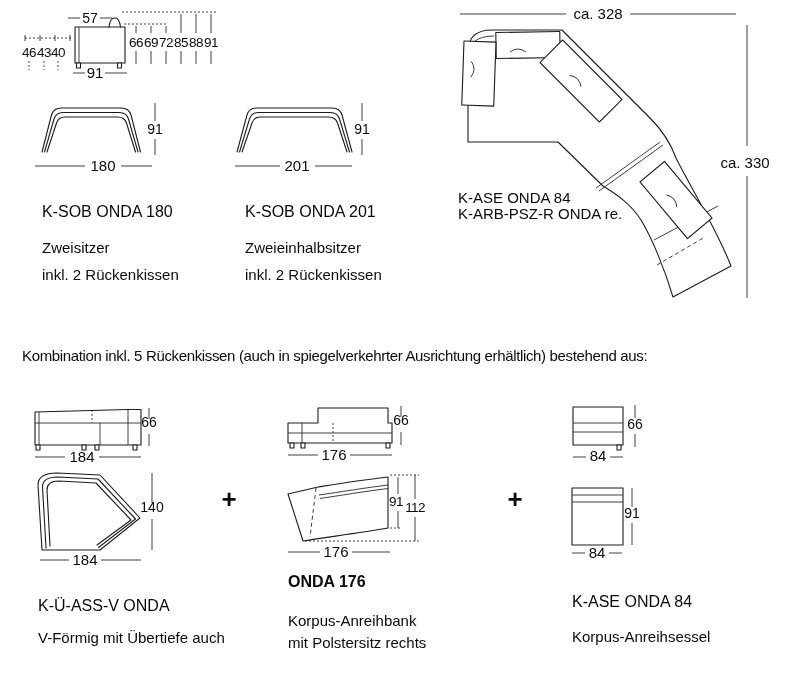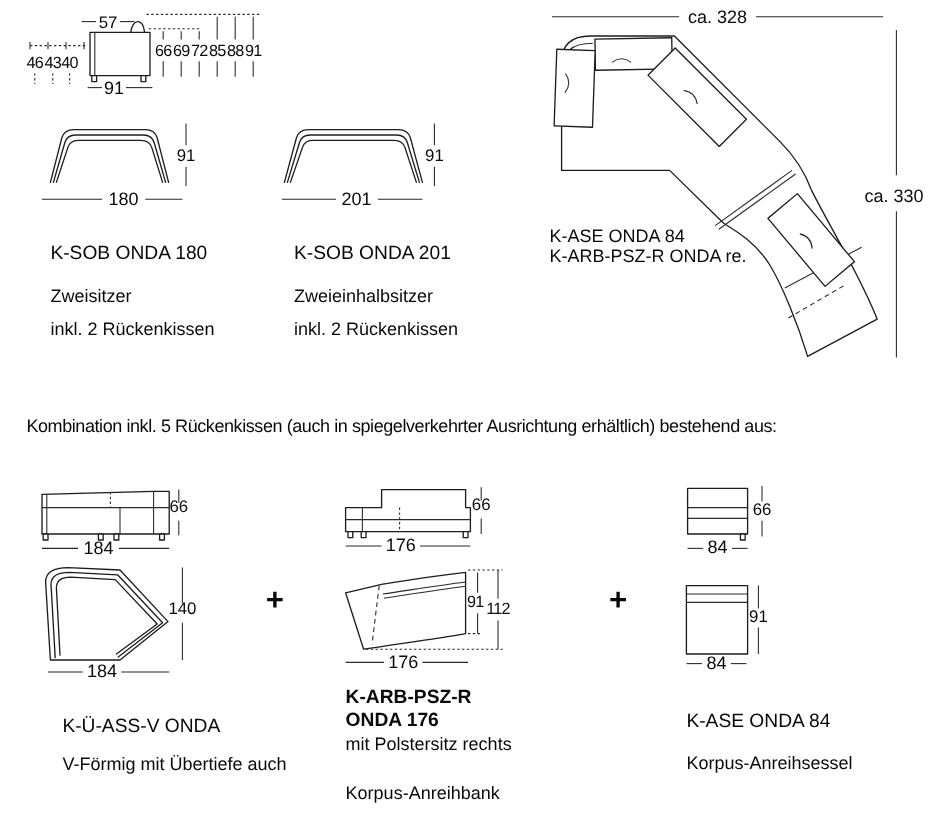--- a/index.html
+++ b/index.html
@@ -196,21 +196,21 @@
     <path class="outline" d="M 25,83 L 22,27 Q 22,18 34,18 L 71,20 L 106,57 L 72,82"></path>
   </g>
   <line class="dim" x1="127" y1="10" x2="127" y2="40"></line>
   <line class="dim" x1="127" y1="56" x2="127" y2="87"></line>
   <text class="dimtext" x="127" y="49">140</text>
   <line class="dim" x1="15" y1="97" x2="44" y2="97"></line>
   <line class="dim" x1="76" y1="97" x2="116" y2="97"></line>
   <text class="dimtext-lg" x="60" y="101.5">184</text>
 </svg>
 
-<div class="abs plabel" style="left:52px;top:597px">
+<div class="abs plabel" style="left:38px;top:597px">
   <div class="ptitle" style="margin-bottom:12px">K-Ü-ASS-V ONDA</div>
   <div class="pdesc-t">V-Förmig mit Übertiefe auch</div>
 </div>
 
 <div class="abs plus" style="left:214px;top:484px">+</div>
 <div class="abs plus" style="left:500px;top:484px">+</div>
 
 <svg class="abs" style="left:282px;top:395px" width="135" height="72">
   <g>
     <path class="outline" d="M 6,48 L 6,28 L 36,28 L 36,13 L 106,13 L 106,28 L 110,28 L 110,48 Z"></path>
@@ -244,24 +244,23 @@
   <text class="dimtext-sm" x="114" y="38">91</text>
   <line class="dim" x1="133" y1="7" x2="133" y2="31"></line>
   <line class="dim" x1="133" y1="49" x2="133" y2="73"></line>
   <text class="dimtext-sm" x="133" y="44">112</text>
   <line class="dim" x1="6" y1="84" x2="38" y2="84"></line>
   <line class="dim" x1="70" y1="84" x2="108" y2="84"></line>
   <text class="dimtext-lg" x="54" y="88.5">176</text>
 </svg>
 
 <div class="abs plabel" style="left:288px;top:572px">
-  <div class="ptitle2">K-ARB-PSZ-R</div>
   <div class="ptitle2">ONDA 176</div>
+  <div class="pdesc-t" style="margin-top:19px;line-height:22px">Korpus-Anreihbank</div>
   <div class="pdesc-t" style="line-height:22px">mit Polstersitz rechts</div>
-  <div class="pdesc-t" style="margin-top:19px;line-height:22px">Korpus-Anreihbank</div>
 </div>
 
 <svg class="abs" style="left:565px;top:398px" width="90" height="68">
   <g>
     <rect class="outline" x="8" y="9" width="50" height="38"></rect>
     <line class="thin" x1="8" y1="25" x2="58" y2="25"></line>
     <line class="thin" x1="8" y1="34" x2="58" y2="34"></line>
     <rect class="fillw" x="52" y="47" width="4" height="5"></rect>
   </g>
   <line class="dim" x1="70" y1="7" x2="70" y2="20"></line>

